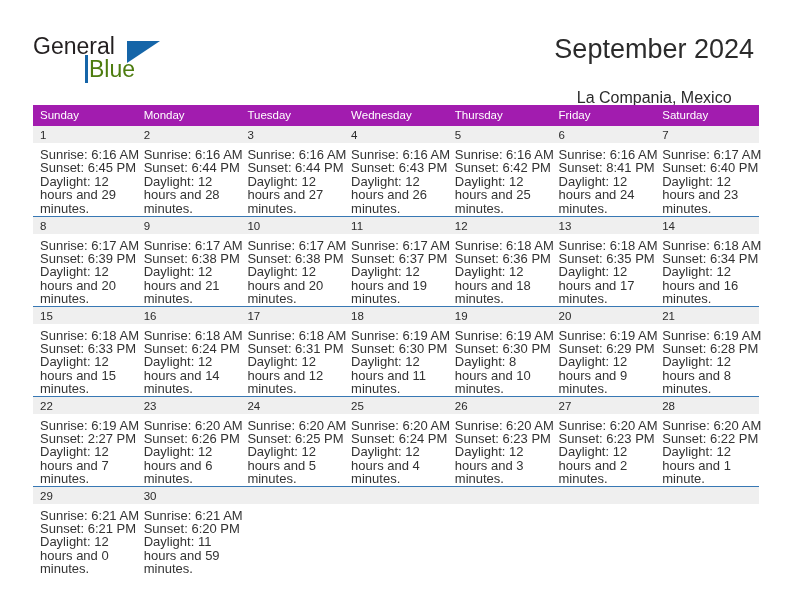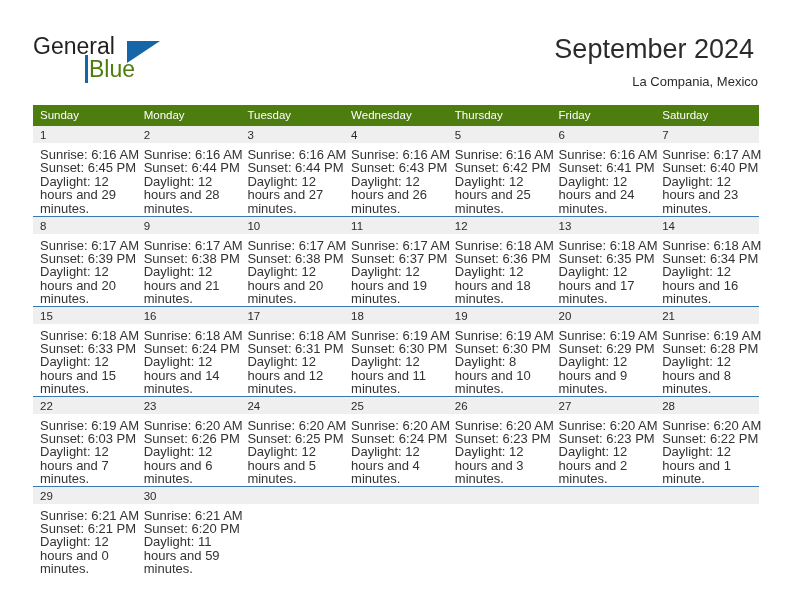--- a/index.html
+++ b/index.html
@@ -82,41 +82,42 @@
   }
   .title-month {
     font-size: 27px;
     color: #2b2b2b;
     line-height: 34px;
     white-space: nowrap;
     font-weight: normal;
     margin: 4px;
   }
   .title-location {
-    font-size: 13px;
+    font-size: 16px;
     color: #2b2b2b;
     line-height: 20px;
-    margin-top: 6px;
+    margin-top: 22px;
     white-space: nowrap;
+    text-align: center;
   }
 
   
   .calendar {
     position: absolute;
     left: 33px;
     top: 105px;
     width: 726px;
     border-collapse: collapse;
     table-layout: fixed;
   }
 
   .calendar col { width: 103.71px; }
 
   .dow-row th {
-    background: #4d7c0f;
+    background: #a21caf;
     color: #ffffff;
     font-size: 11.5px;
     font-weight: normal;
     text-align: left;
     padding: 4px 0 5px 7px;
     height: 11px;
     border: none;
     vertical-align: middle;
   }
 
@@ -261,21 +262,21 @@
             <div>Sunset: 6:42 PM</div>
             <div class="daylight-line">Daylight: 12 hours and 25 minutes.</div>
           </div>
         </div>
           </td>
         <td>
             <div class="cell">
           <div class="daynum-band">6</div>
           <div class="cell-info">
             <div>Sunrise: 6:16 AM</div>
-            <div>Sunset: 6:41 PM</div>
+            <div>Sunset: 8:41 PM</div>
             <div class="daylight-line">Daylight: 12 hours and 24 minutes.</div>
           </div>
         </div>
           </td>
         <td>
             <div class="cell">
           <div class="daynum-band">7</div>
           <div class="cell-info">
             <div>Sunrise: 6:17 AM</div>
             <div>Sunset: 6:40 PM</div>
@@ -430,21 +431,21 @@
         </div>
           </td>
       </tr>
 
       <tr class="week-row">
         <td>
             <div class="cell">
           <div class="daynum-band">22</div>
           <div class="cell-info">
             <div>Sunrise: 6:19 AM</div>
-            <div>Sunset: 6:03 PM</div>
+            <div>Sunset: 2:27 PM</div>
             <div class="daylight-line">Daylight: 12 hours and 7 minutes.</div>
           </div>
         </div>
           </td>
         <td>
             <div class="cell">
           <div class="daynum-band">23</div>
           <div class="cell-info">
             <div>Sunrise: 6:20 AM</div>
             <div>Sunset: 6:26 PM</div>

